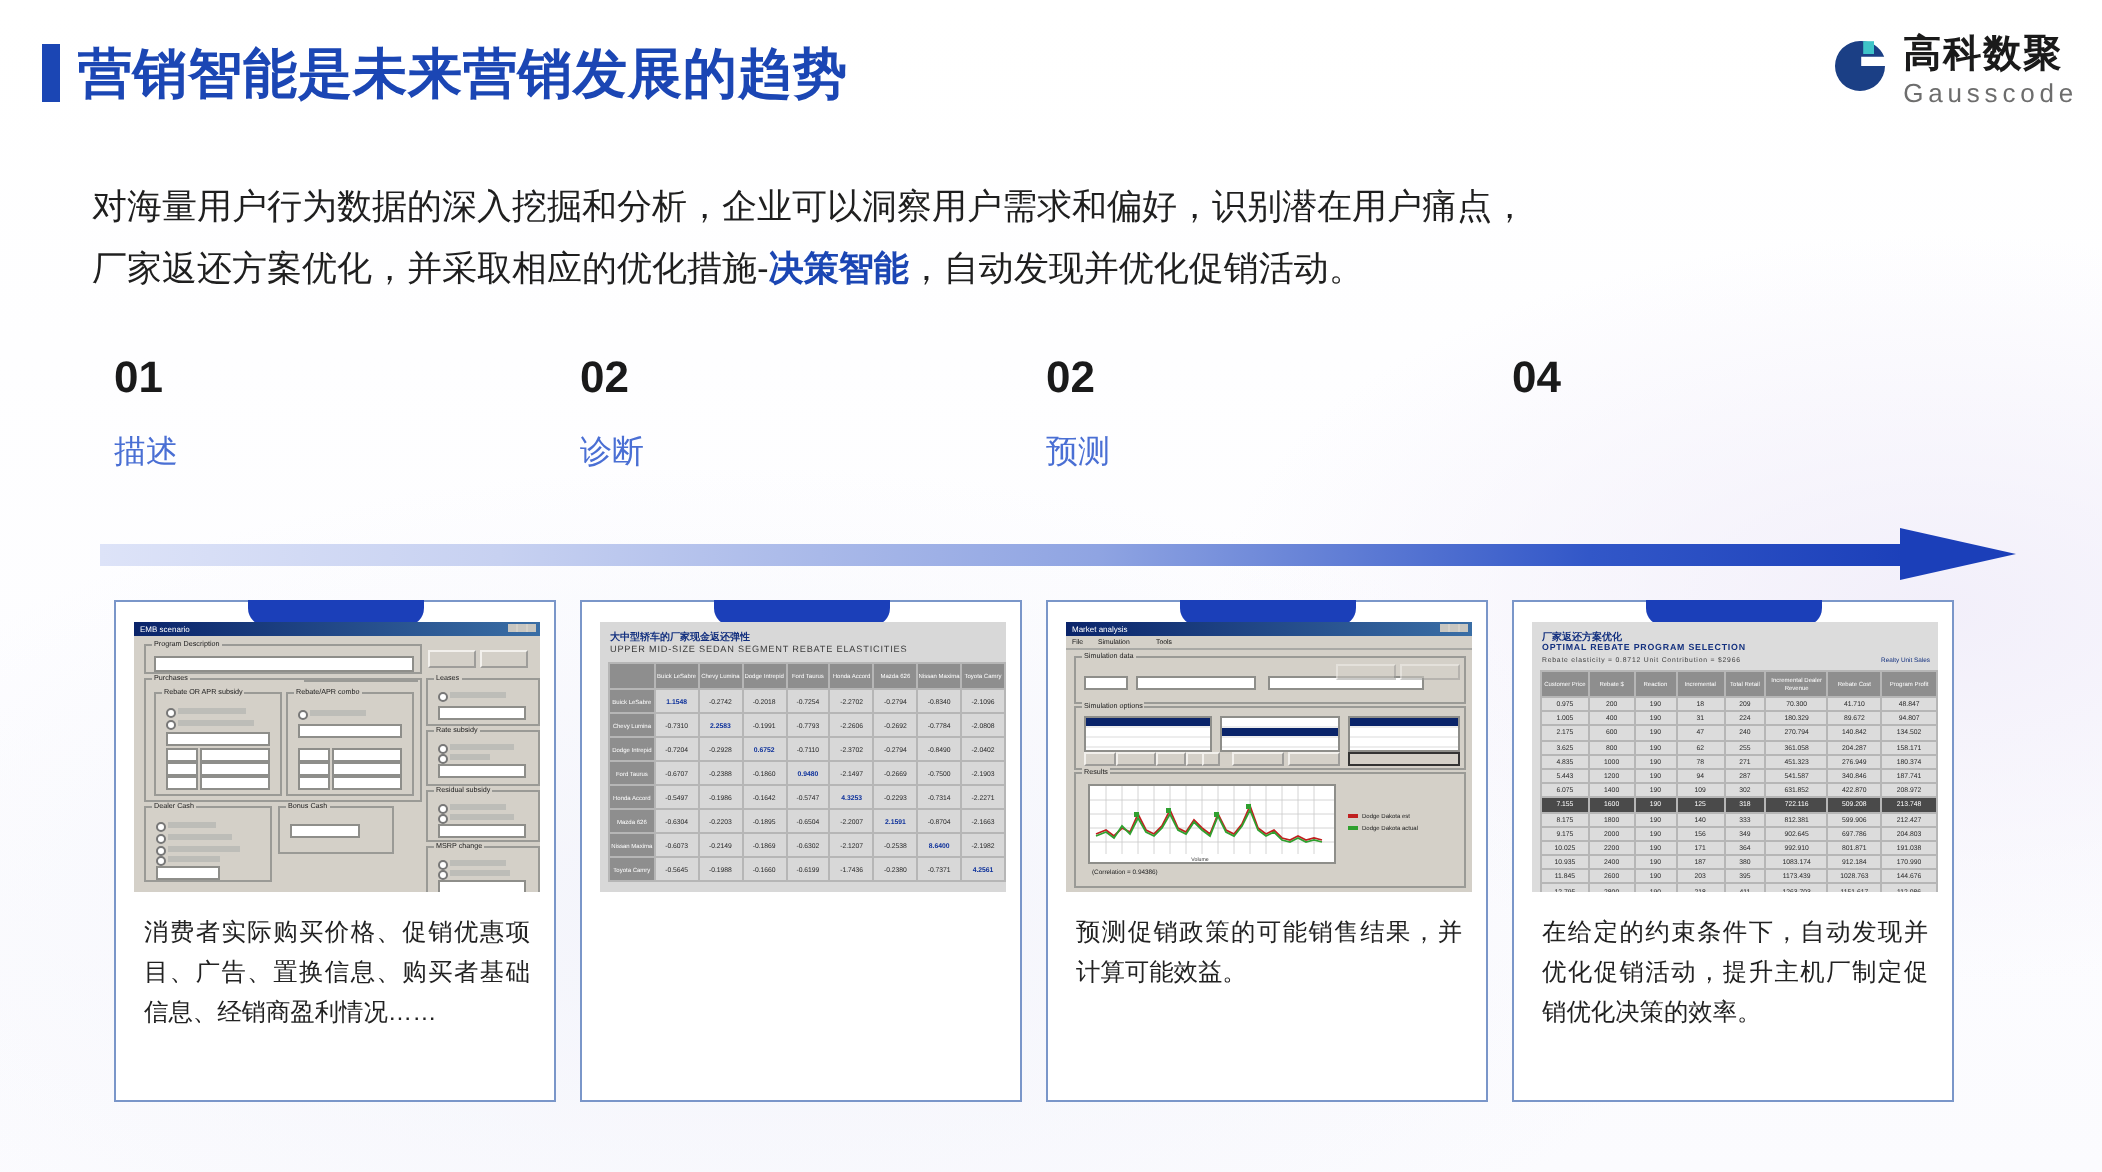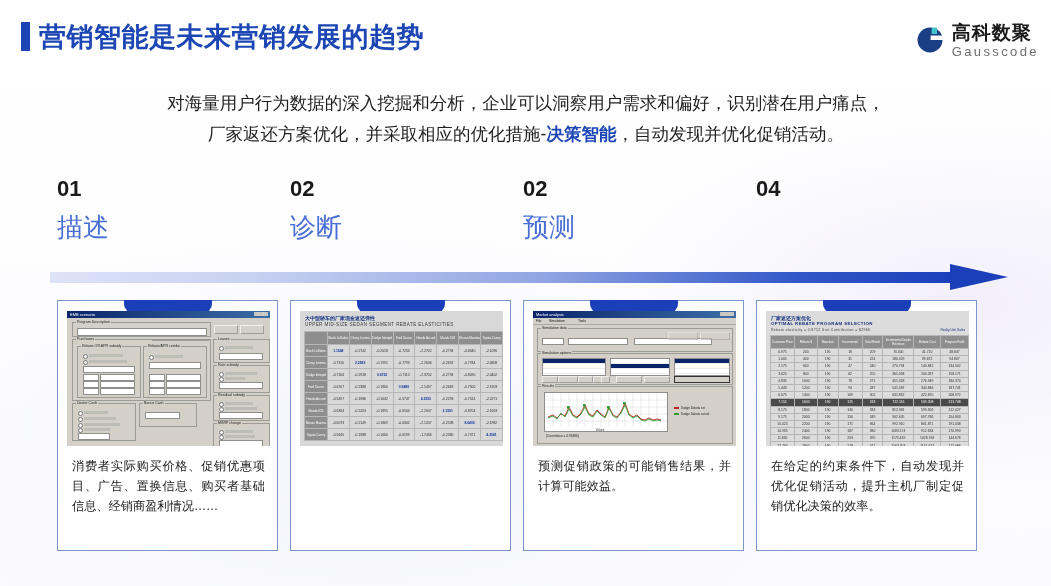--- a/index.html
+++ b/index.html
@@ -16,38 +16,38 @@
       radial-gradient(500px 260px at 92% 52%, #f2effa 0%, rgba(242,239,250,0) 72%),
       linear-gradient(180deg,#ffffff 0%,#fdfdff 60%,#fbfbfe 100%);
   }
 
   
   .hdr{position:absolute;left:0;top:0;width:100%;height:70px;}
   .hdr-bar{position:absolute;left:21px;top:22px;width:9px;height:29px;background:#1b46b4;}
   .hdr-title{position:absolute;left:39px;top:19px;font-size:27px;font-weight:bold;color:#1b46b4;
     letter-spacing:.5px;white-space:nowrap;}
 
-  .logo{position:absolute;right:12px;top:18px;height:44px;display:flex;align-items:center;gap:7px;}
+  .logo{position:absolute;right:12px;top:18px;height:44px;display:flex;gap:7px;}
   .logo-mark{position:relative;width:30px;height:30px;flex:0 0 30px;}
   .logo-txt{display:flex;flex-direction:column;line-height:1;}
   .logo-cn{font-size:19px;font-weight:bold;color:#1a1a1a;letter-spacing:1px;}
   .logo-en{font-size:13px;color:#6d6d6d;letter-spacing:2.4px;margin-top:3px;}
 
   
-  .para{position:absolute;left:46px;top:88px;width:960px;text-align:center;
+  .para{position:absolute;left:46px;top:88px;width:960px;text-align:left;
     font-size:17.5px;line-height:31px;color:#1f1f1f;}
   .para .hl{color:#1b46b4;font-weight:bold;}
   .para .l1{display:block;}
   .para .l2{display:block;}
 
   
   .steps{position:absolute;left:0;top:176px;width:100%;height:70px;padding-left:12px;}
   .step{position:absolute;top:0;width:200px;}
   .step-num{font-size:22px;font-weight:bold;color:#1a1a1a;line-height:26px;}
-  .step-label{font-size:26px;color:#4a6fd4;line-height:26px;margin-top:12px;}
+  .step-label{font-size:16px;color:#4a6fd4;line-height:26px;margin-top:12px;}
 
   
   .arrow{position:absolute;left:50px;top:264px;width:958px;height:26px;}
   .arrow-shaft{position:absolute;left:0;top:8px;width:908px;height:11px;
     background:linear-gradient(90deg,#dde3f8 0%,#c7d1f1 22%,#8fa4e2 55%,#3257c8 82%,#1b3fb9 100%);}
   .arrow-head{position:absolute;left:900px;top:0;width:0;height:0;
     border-top:13px solid transparent;border-bottom:13px solid transparent;
     border-left:58px solid #1b3fb9;}
 
   

